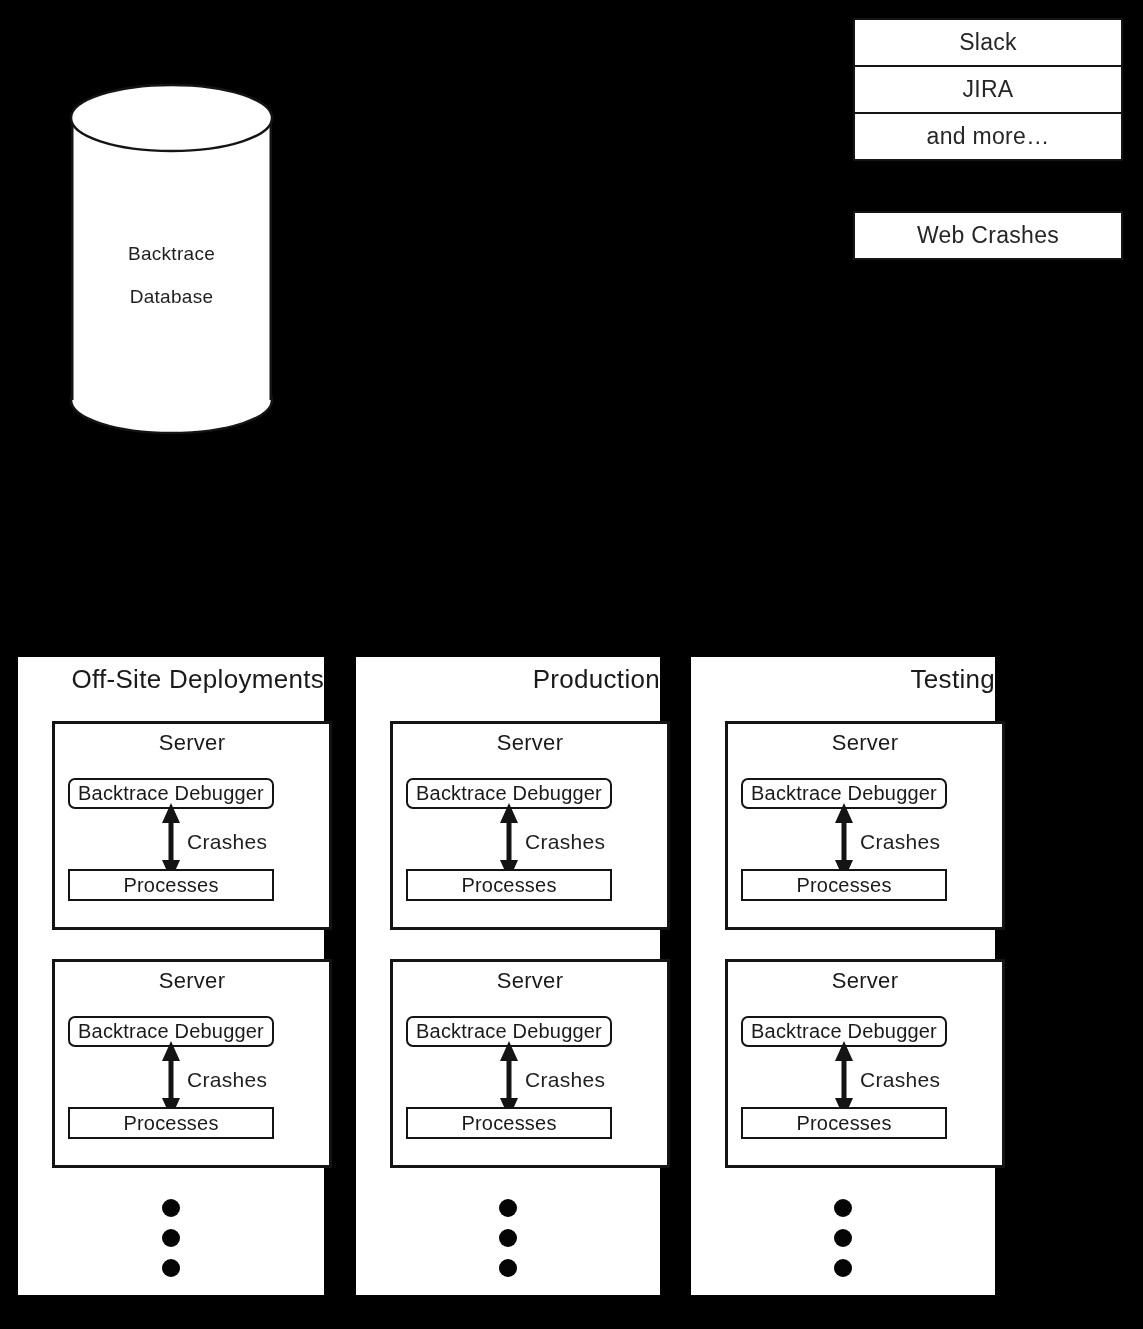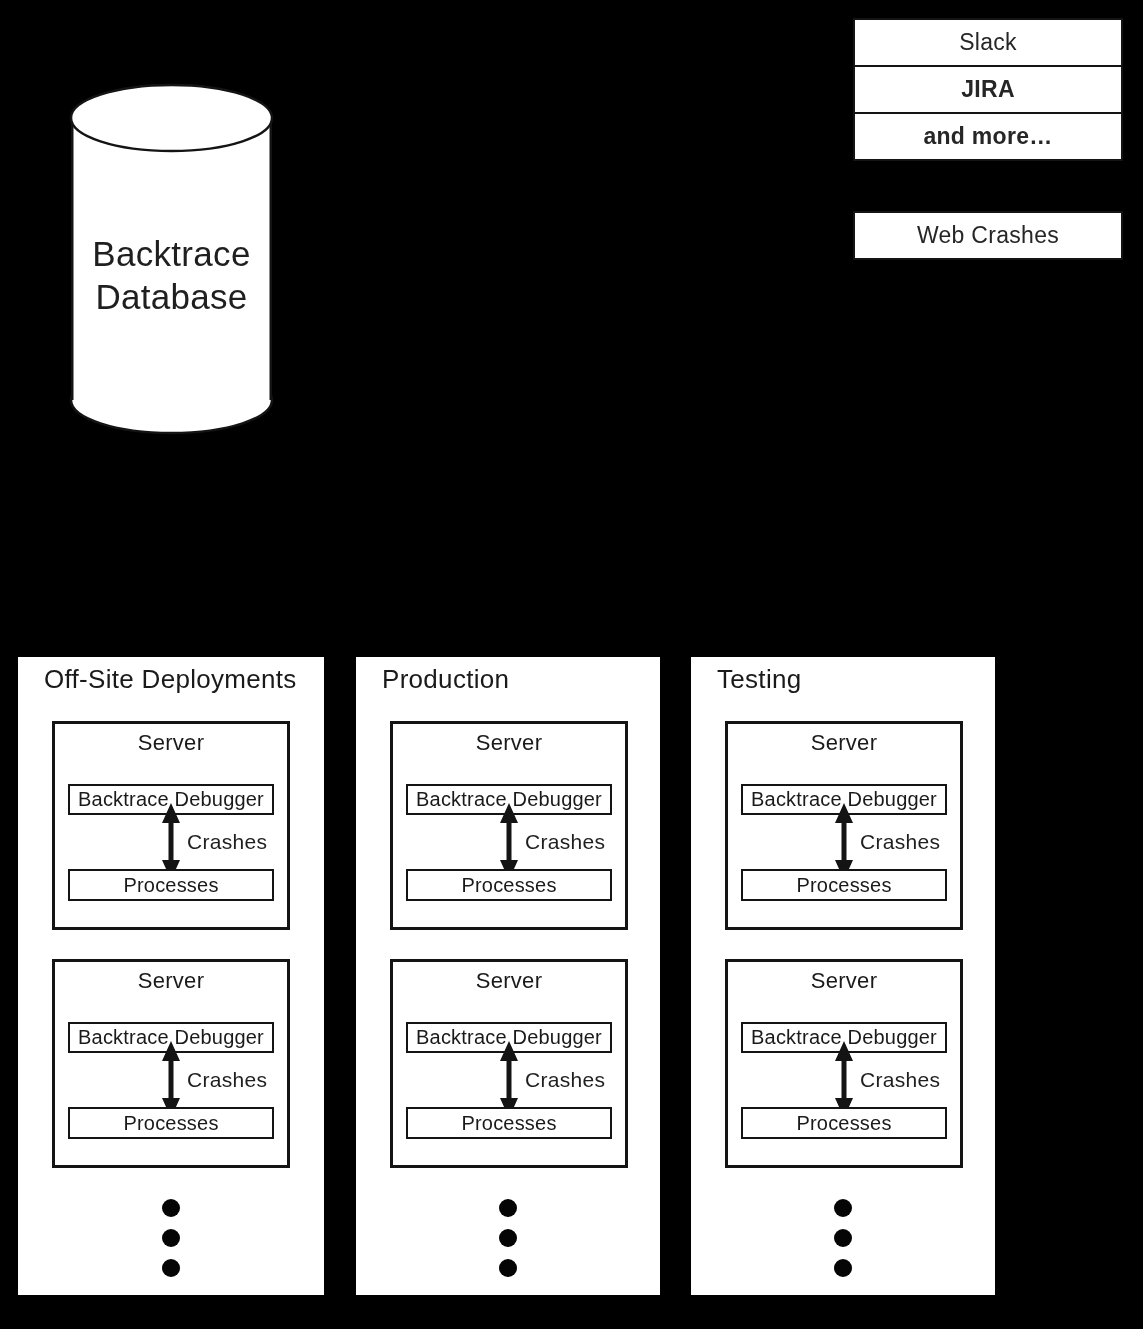--- a/index.html
+++ b/index.html
@@ -20,21 +20,21 @@
     position: absolute;
     left: 68px; top: 83px;
     width: 207px; height: 352px;
   }
   .cylinder-label {
     position: absolute;
     left: 68px; top: 232px;
     width: 207px;
     text-align: center;
     color: #1f1f1f;
-    font-size: 35px;
+    font-size: 19px;
     line-height: 43px;
     letter-spacing: 0.3px;
   }
 
   
   .stack {
     position: absolute;
     left: 853px;
     width: 270px;
     border-radius: 29px;
@@ -42,43 +42,43 @@
   .stack-box {
     box-sizing: border-box;
     width: 270px; height: 49px;
     background: #ffffff;
     border: 2px solid #141414;
     display: flex; align-items: center; justify-content: center;
     font-size: 23px;
     color: #262626;
     letter-spacing: 0.3px;
   }
-  .stack-box + .stack-box { margin-top: -2px; font-weight: bold; }
+  .stack-box + .stack-box { margin-top: -2px; }
 
   
   .panel {
     position: absolute;
     top: 657px;
     height: 638px;
     background: #ffffff;
   }
   .panel-title {
     margin-top: 7px;
-    text-align: left;
+    text-align: right;
     font-size: 26px;
     font-weight: 500;
     color: #1a1a1a;
     letter-spacing: 0.3px;
     padding-left: 26px;
   }
   .server-card {
     box-sizing: border-box;
     position: absolute;
     left: 34px;
-    width: 238px; height: 209px;
+    width: 280px; height: 209px;
     border: 3px solid #141414;
     background: #ffffff;
   }
   .server-card.first  { top: 64px; }
   .server-card.second { top: 302px; }
   .server-title {
     margin-top: 6px;
     text-align: center;
     font-size: 22px;
     color: #1a1a1a;
@@ -89,21 +89,21 @@
     position: absolute;
     left: 13px;
     width: 206px;
     border: 2.5px solid #141414;
     background: #ffffff;
     display: flex; align-items: center; justify-content: center;
     font-size: 20px;
     color: #1a1a1a;
     letter-spacing: 0.2px;
   }
-  .inner-box.debugger-box  { top: 60px;  height: 31px; }
+  .inner-box.debugger-box  { top: 54px;  height: 31px; border-radius: 7px; }
   .inner-box.processes-box { top: 145px; height: 32px; }
   .crash-arrow {
     position: absolute;
     left: 105px; top: 78px;
     width: 22px; height: 79px;
   }
   .crash-label {
     position: absolute;
     left: 132px; top: 78px;
     height: 79px;

